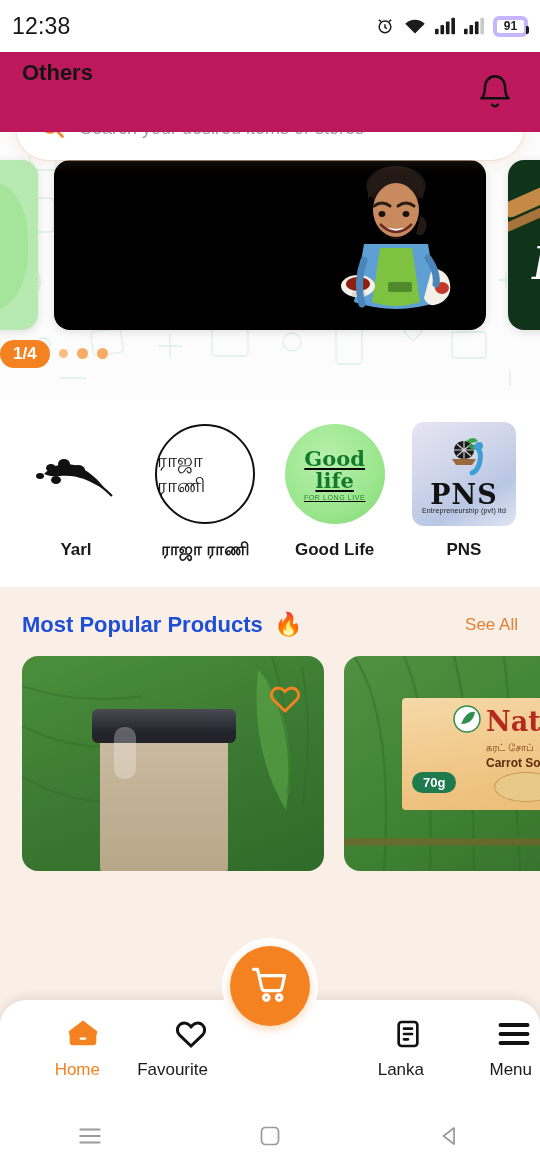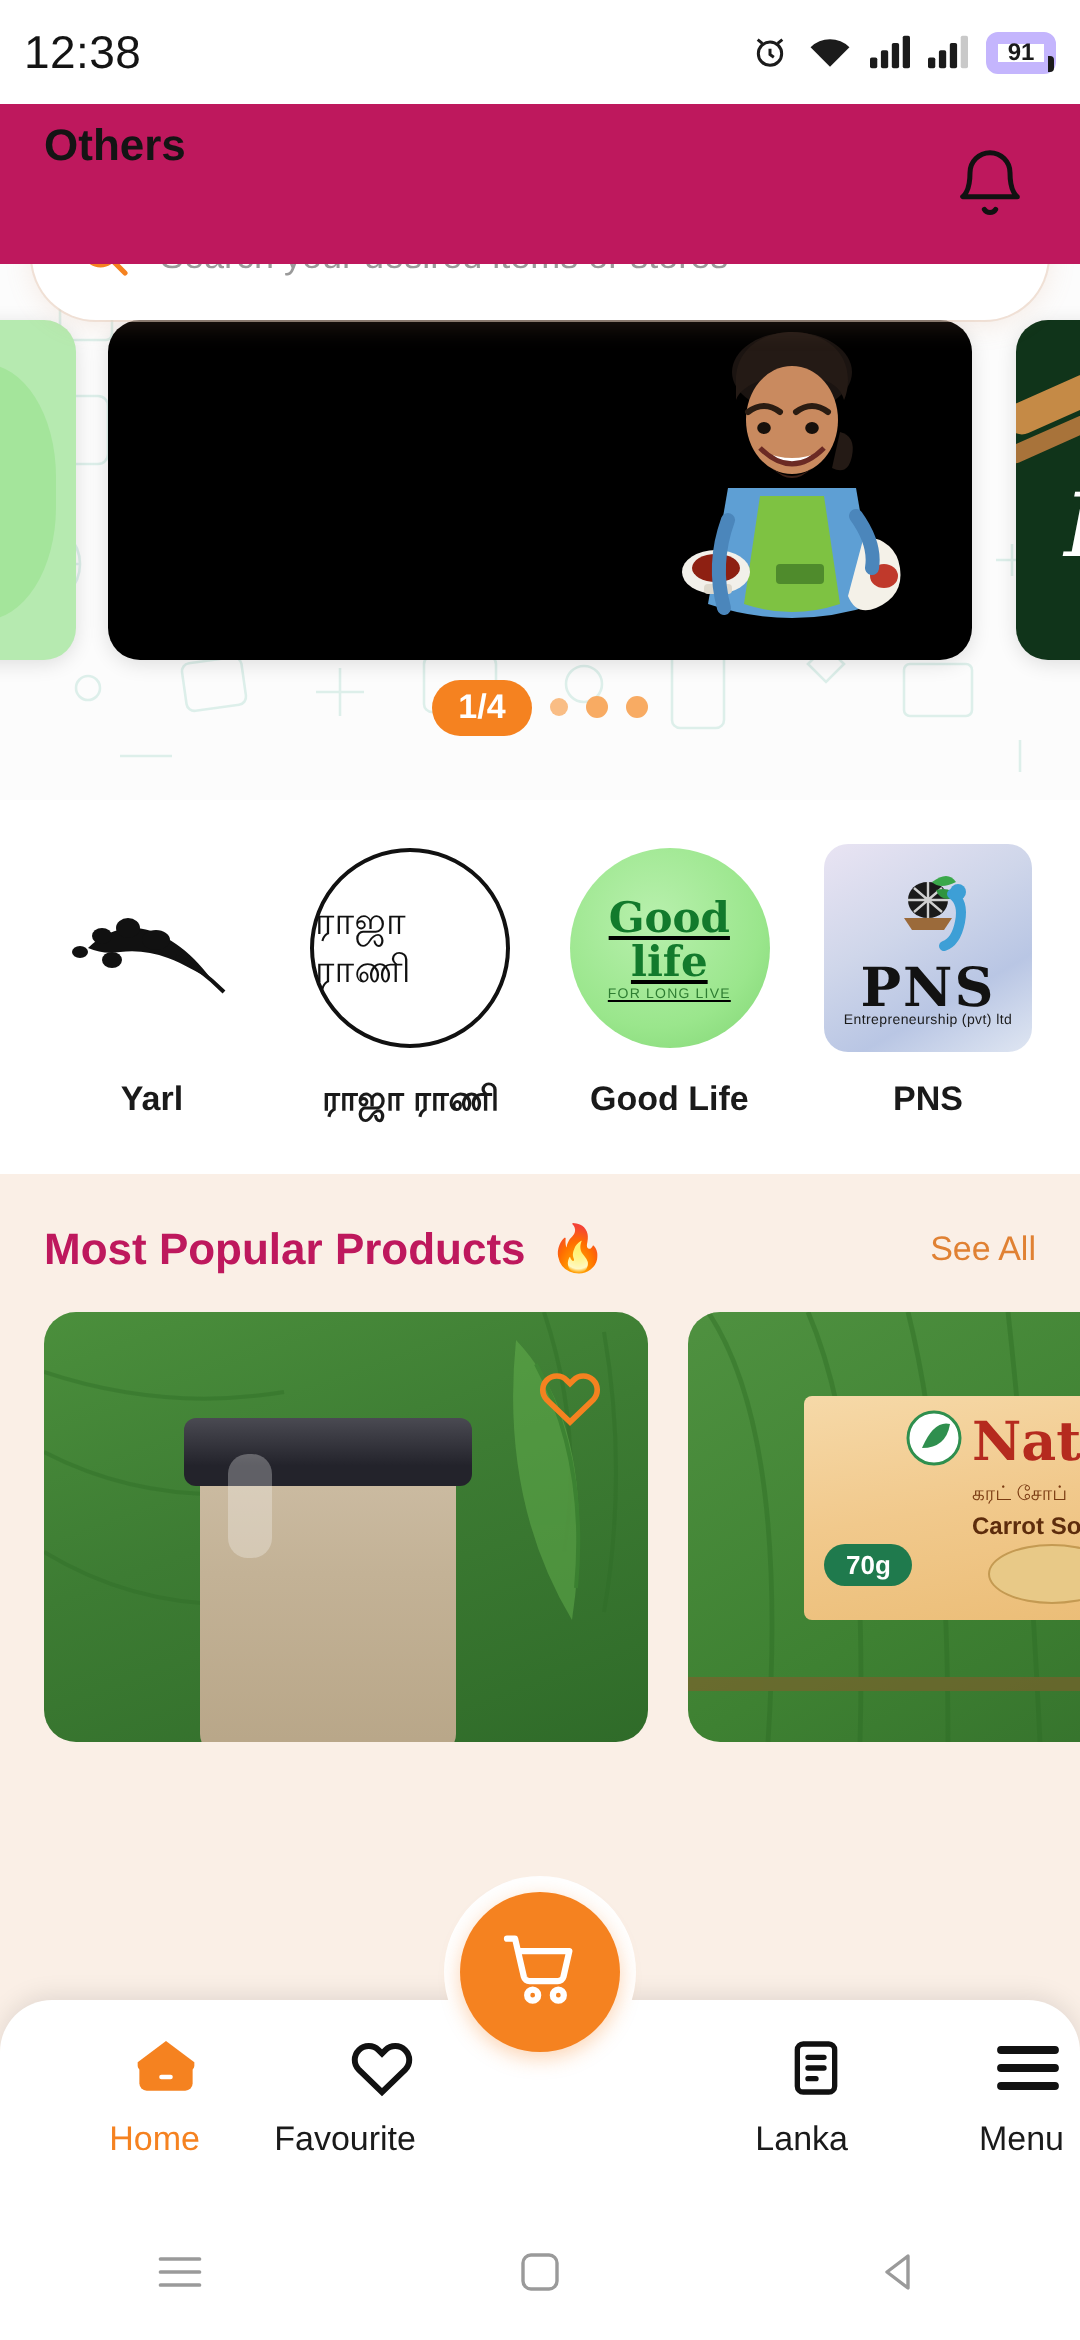--- a/index.html
+++ b/index.html
@@ -15,21 +15,21 @@
   .statusbar {
     position: relative; height: 52px; padding: 0 12px;
     display: flex; align-items: center; justify-content: space-between;
     background: #fff; z-index: 40;
   }
   .status-time { font-size: 23px; color: #141414; letter-spacing: .2px; }
   .status-icons { display: flex; align-items: center; gap: 9px; }
   .status-icons svg { display: block; }
   .battery-pill {
     display: flex; align-items: center; justify-content: center;
-    min-width: 35px; height: 21px; border: 6px solid #c4b5fd; border-radius: 6px;
+    min-width: 35px; height: 21px; border: 4px solid #c4b5fd; border-radius: 6px;
     font-size: 12px; font-weight: bold; color: #1b1b1b; padding: 0 3px; position: relative;
   }
   .battery-pill::after {
     content: ""; position: absolute; right: -5px; top: 6px;
     width: 3px; height: 8px; background: #1b1b1b; border-radius: 0 2px 2px 0;
   }
 
   
   .appheader {
     position: relative; z-index: 30; background: #be185d;
@@ -73,21 +73,21 @@
   .slide-next { left: 508px; width: 96px; height: 170px; background: #10341a; }
   .slide-next .swoosh { position: absolute; left: -10px; top: 18px; width: 130px; height: 16px; background: #c58a46; transform: rotate(-24deg); border-radius: 8px; }
   .slide-next .swoosh2 { position: absolute; left: -10px; top: 38px; width: 130px; height: 9px; background: #a8733a; transform: rotate(-24deg); border-radius: 6px; }
   .slide-next .letter { position: absolute; left: 24px; top: 78px; font-family: "DejaVu Serif", serif; font-style: italic; font-size: 44px; color: #fff; }
 
   .mascot { position: absolute; right: 22px; bottom: 0; width: 140px; height: 166px; }
 
   
   .pager {
     position: absolute; top: 208px; left: 0; right: 0;
-    display: flex; align-items: center; justify-content: center; gap: 9px; z-index: 12;
+    display: flex; align-items: center; gap: 9px; z-index: 12;
   }
   .pager-badge {
     background: #f58220; color: #fff; font-size: 17px; font-weight: bold;
     border-radius: 14px; padding: 4px 13px; line-height: 1.15;
   }
   .dot { width: 11px; height: 11px; border-radius: 50%; background: #f8ab63; }
   .dot.sm { width: 9px; height: 9px; background: #f9bd85; }
 
   
   .stores {
@@ -118,21 +118,21 @@
   .pns-t { font-family: "DejaVu Serif", serif; font-weight: bold; font-size: 27px; color: #121212; line-height: .9; letter-spacing: 1px; }
   .pns-s { font-size: 7px; color: #1b1b1b; letter-spacing: .2px; }
 
   
   .popular { background: #faefe6; padding: 24px 0 0 0; height: 100%; }
   .popular-head {
     display: flex; align-items: center; justify-content: space-between;
     padding: 0 22px; margin-bottom: 18px;
   }
   .popular-title-wrap { display: flex; align-items: center; gap: 12px; }
-  .popular-title { font-size: 22px; font-weight: bold; color: #be185d; text-align: right; }
+  .popular-title { font-size: 22px; font-weight: bold; color: #1d4ed8; text-align: right; }
   .fire { font-size: 23px; }
   .see-all { font-size: 17px; color: #e08133; }
 
   .product-row { display: flex; gap: 20px; padding: 0 22px; }
   .product-card {
     width: 302px; height: 215px; border-radius: 16px; overflow: hidden;
     position: relative; flex-shrink: 0; background: #3f7a35;
   }
   .card-a { background: linear-gradient(160deg,#4b8f3c 0%, #3d7c33 45%, #2f6b29 100%); }
   .card-b { background: linear-gradient(150deg,#4f9140 0%, #3e8132 55%, #336e2b 100%); }

